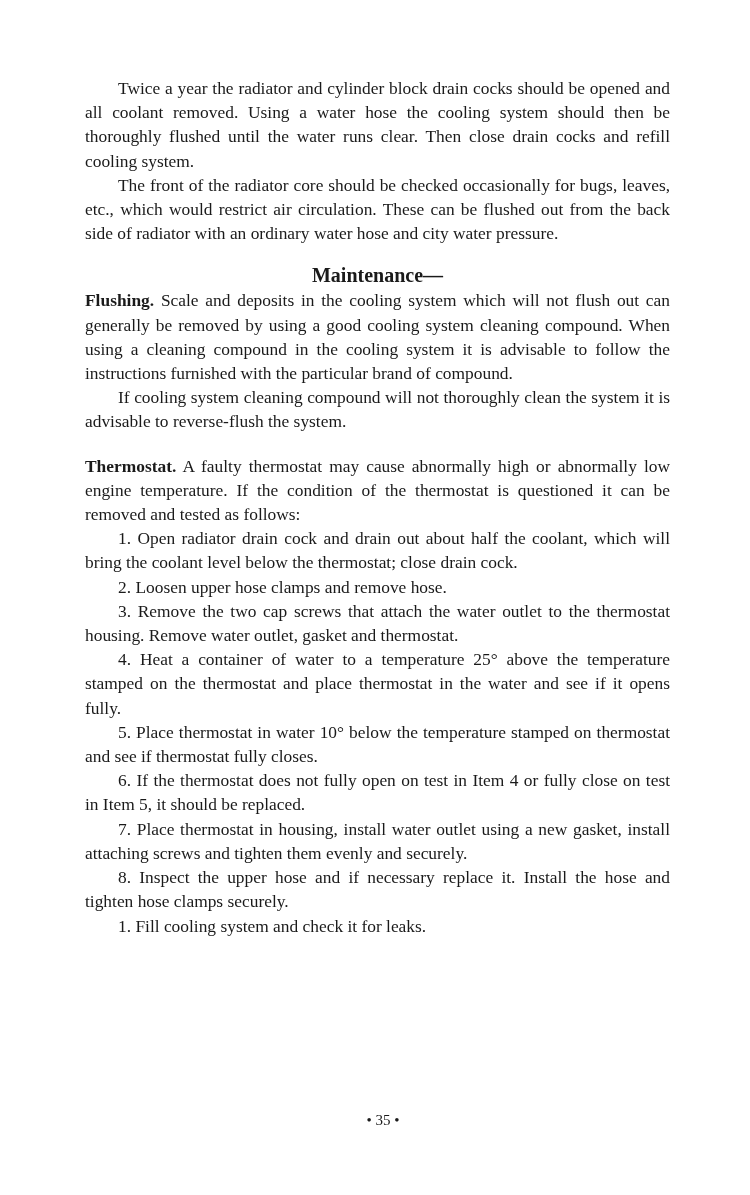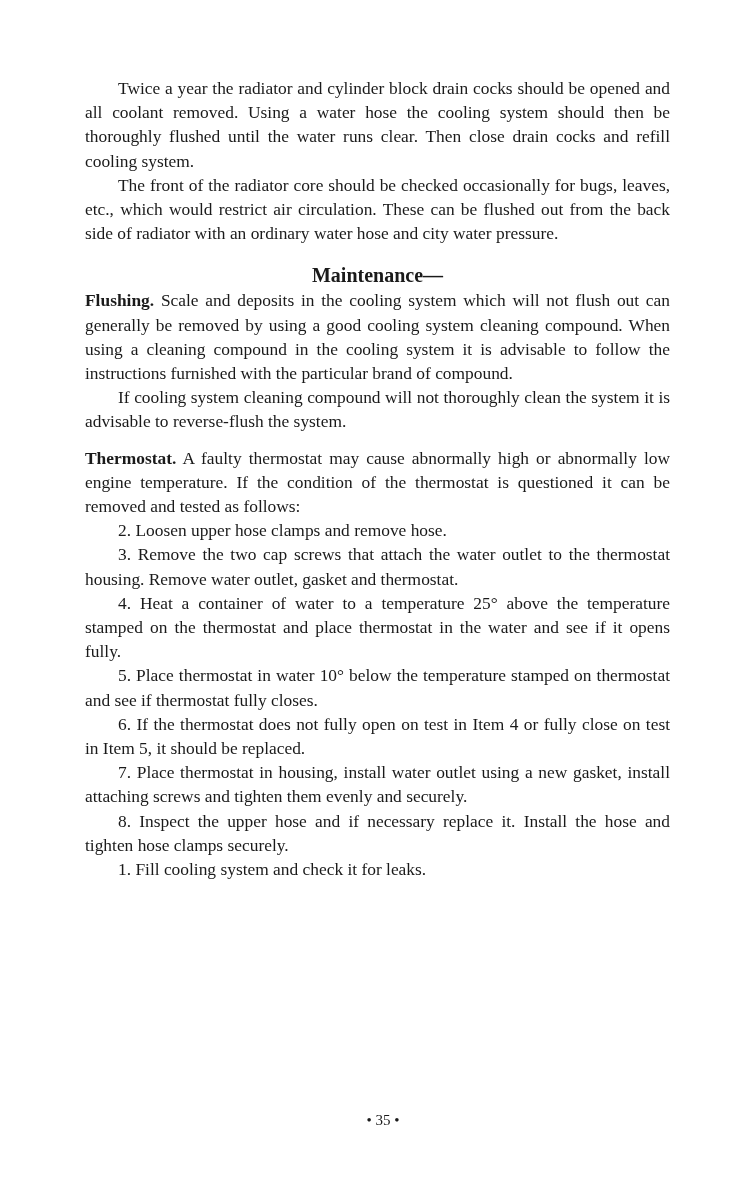--- a/index.html
+++ b/index.html
@@ -12,41 +12,42 @@
   .col {
     position: absolute; left: 85px; top: 76px; width: 585px;
     font-size: 17.4px; line-height: 24.2px;
   }
   p { margin: 0; text-align: justify; text-align-last: left; }
   .ind { text-indent: 33px; }
   .h {
     font-weight: bold; font-size: 20px; margin-top: 17px; line-height: 26px; text-align: center;
   }
   .run { font-weight: bold; }
-  .gap { margin-top: 12px; }
+  .gap { margin-top: 20px; }
   .folio {
     position: absolute; top: 1112px; left: 8px; width: 750px; text-align: center;
     font-size: 15px;
   }
 </style>
 </head>
 <body>
 
 <div class="page">
   <div class="col">
     <p class="ind">Twice a year the radiator and cylinder block drain cocks should be opened and all coolant removed. Using a water hose the cooling system should then be thoroughly flushed until the water runs clear. Then close drain cocks and refill cooling system.</p>
     <p class="ind">The front of the radiator core should be checked occasionally for bugs, leaves, etc., which would restrict air circulation. These can be flushed out from the back side of radiator with an ordinary water hose and city water pressure.</p>
 
     <div class="h">Maintenance—</div>
 
     <p><span class="run">Flushing.</span><span> Scale and deposits in the cooling system which will not flush out can generally be removed by using a good cooling system cleaning compound. When using a cleaning compound in the cooling system it is advisable to follow the instructions furnished with the particular brand of compound.</span></p>
     <p class="ind">If cooling system cleaning compound will not thoroughly clean the system it is advisable to reverse-flush the system.</p>
 
     <p class="gap"><span class="run">Thermostat.</span><span> A faulty thermostat may cause abnormally high or abnormally low engine temperature. If the condition of the thermostat is questioned it can be removed and tested as follows:</span></p>
 
+    <p class="ind">1. Open radiator drain cock and drain out about half the coolant, which will bring the coolant level below the thermostat; close drain cock.</p>
     <p class="ind">2. Loosen upper hose clamps and remove hose.</p>
     <p class="ind">3. Remove the two cap screws that attach the water outlet to the thermostat housing. Remove water outlet, gasket and thermostat.</p>
     <p class="ind">4. Heat a container of water to a temperature 25° above the temperature stamped on the thermostat and place thermostat in the water and see if it opens fully.</p>
     <p class="ind">5. Place thermostat in water 10° below the temperature stamped on thermostat and see if thermostat fully closes.</p>
     <p class="ind">6. If the thermostat does not fully open on test in Item 4 or fully close on test in Item 5, it should be replaced.</p>
     <p class="ind">7. Place thermostat in housing, install water outlet using a new gasket, install attaching screws and tighten them evenly and securely.</p>
     <p class="ind">8. Inspect the upper hose and if necessary replace it. Install the hose and tighten hose clamps securely.</p>
     <p class="ind">1. Fill cooling system and check it for leaks.</p>
   </div>
 

